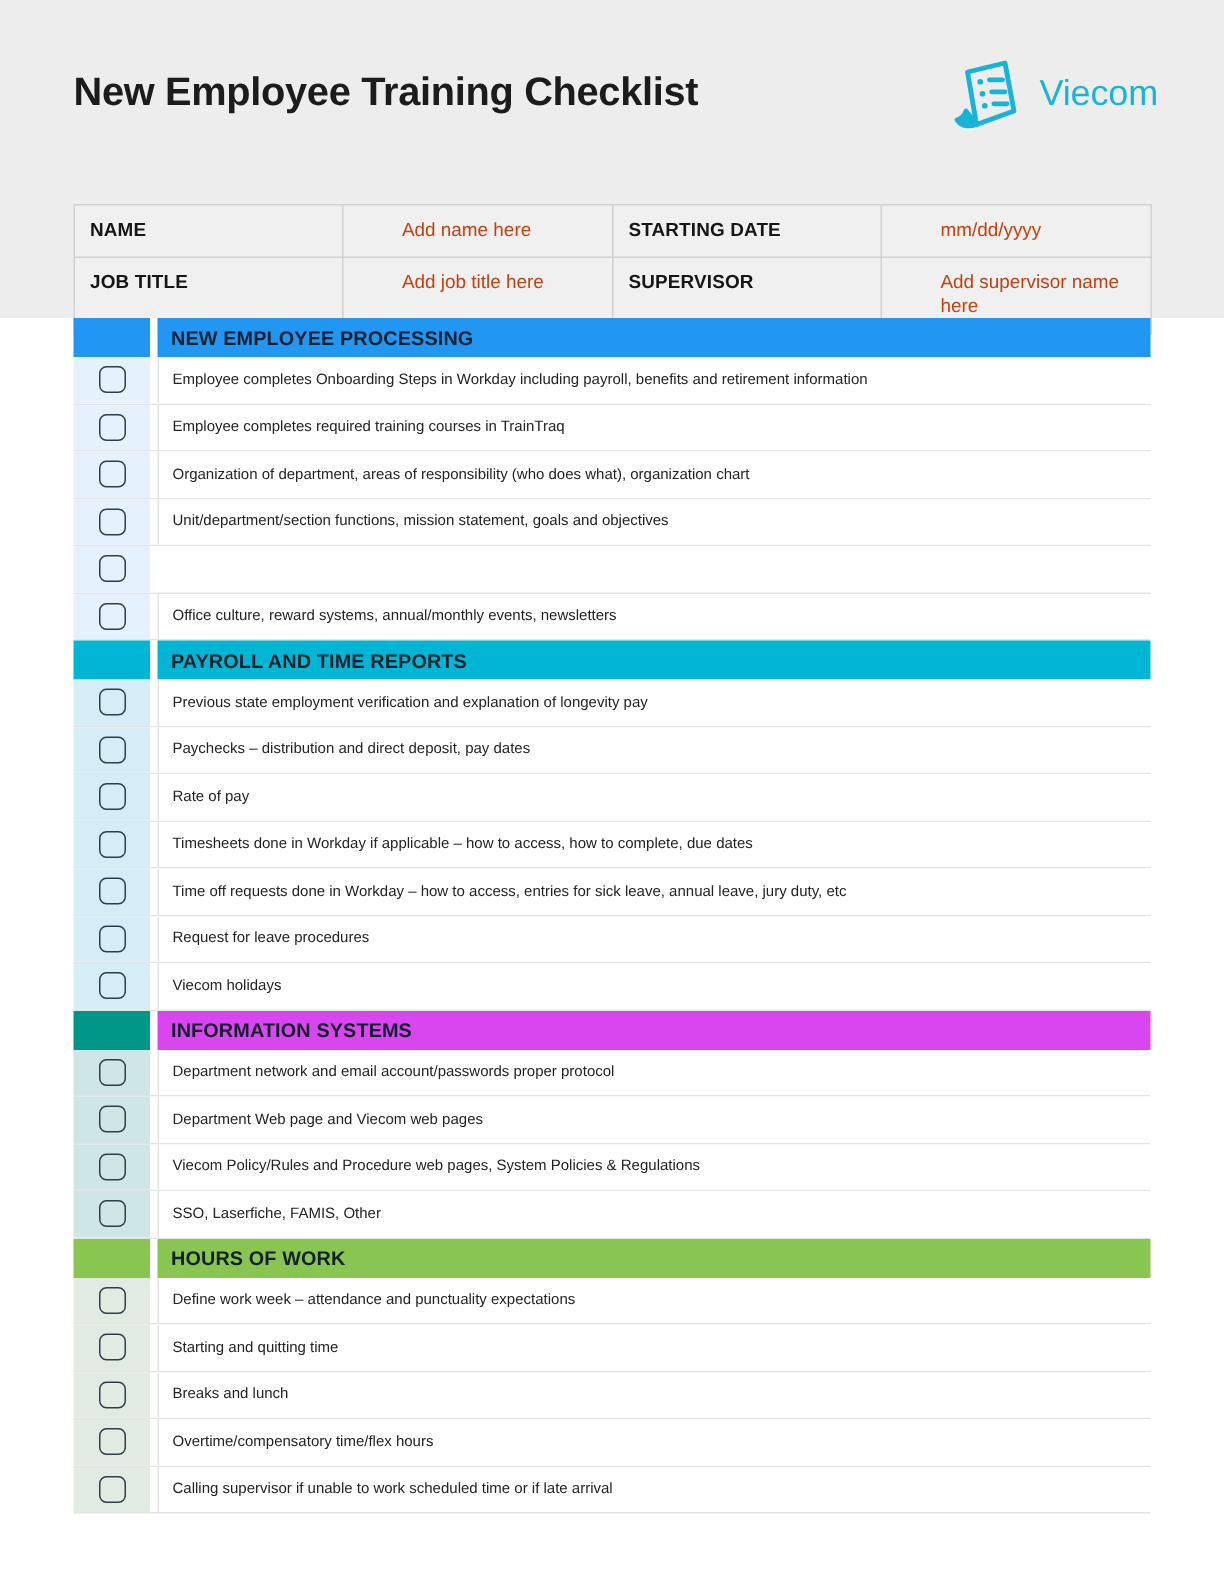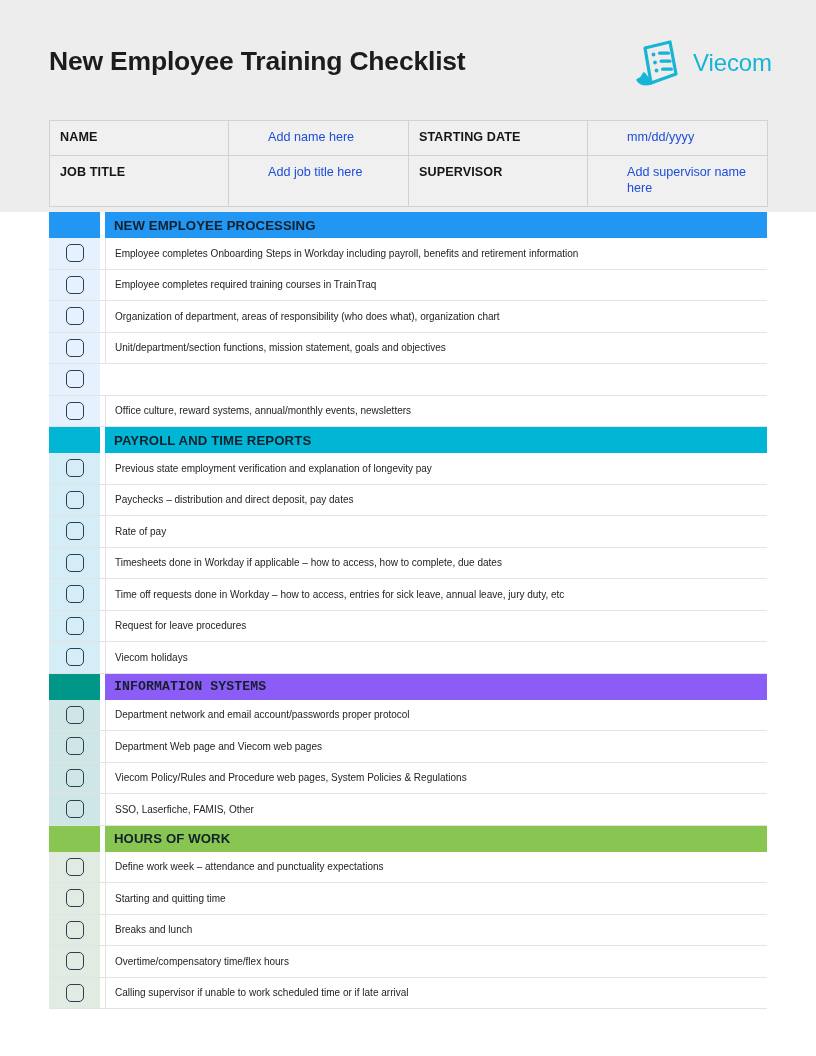--- a/index.html
+++ b/index.html
@@ -26,33 +26,33 @@
     position:absolute;right:44px;top:38px;
     display:flex;align-items:center;gap:10px;
   }
   .logo-mark{width:54px;height:50px;display:block;}
   .logo-text{
     font-size:24px;font-weight:normal;color:#17b4d6;letter-spacing:-0.1px;
   }
 
   
   .info{
-    position:absolute;left:49px;top:120px;width:718px;
+    position:absolute;left:49px;top:136px;width:718px;
     border-collapse:collapse;table-layout:fixed;border-radius:32px;
   }
   .info td{
     border:1px solid #d2d2d2;
     background:#f0f0f0;
     padding:8px 10px 9px 10px;
     font-size:12.6px;
     vertical-align:top;
     line-height:1.32;
   }
   .info td.lbl{font-weight:bold;color:#161616;letter-spacing:0.1px;}
-  .info td.val{color:#1d4ed8;padding-left:39px;}
+  .info td.val{color:#c2410c;padding-left:39px;}
   .c1{width:179px}.c2{width:180px}.c3{width:179px}.c4{width:180px}
 
   
   .checklist{
     position:absolute;left:49px;top:212px;width:718px;
   }
   .sec-head{
     display:flex;height:26px;align-items:stretch;
   }
   .sec-head .cb-col{width:51px;}
@@ -231,21 +231,21 @@
       <div class="row">
         <div class="cb-col" style="background: rgb(212, 237, 247);">
           <span class="cbox"></span>
         </div>
         <div class="gap" style="background: rgb(255, 255, 255);"></div>
         <div class="txt-col">Viecom holidays</div>
       </div>
       <div class="sec-head">
         <div class="cb-col" style="background: rgb(0, 150, 136);"></div>
         <div class="gap"></div>
-        <div class="title-col" style="background: #8b5cf6; font-family: Liberation Mono, monospace;">INFORMATION SYSTEMS</div>
+        <div class="title-col" style="background: #d946ef;">INFORMATION SYSTEMS</div>
       </div>
       <div class="row">
         <div class="cb-col" style="background: rgb(207, 230, 230);">
           <span class="cbox"></span>
         </div>
         <div class="gap" style="background: rgb(255, 255, 255);"></div>
         <div class="txt-col">Department network and email account/passwords proper protocol</div>
       </div>
       <div class="row">
         <div class="cb-col" style="background: rgb(207, 230, 230);">

